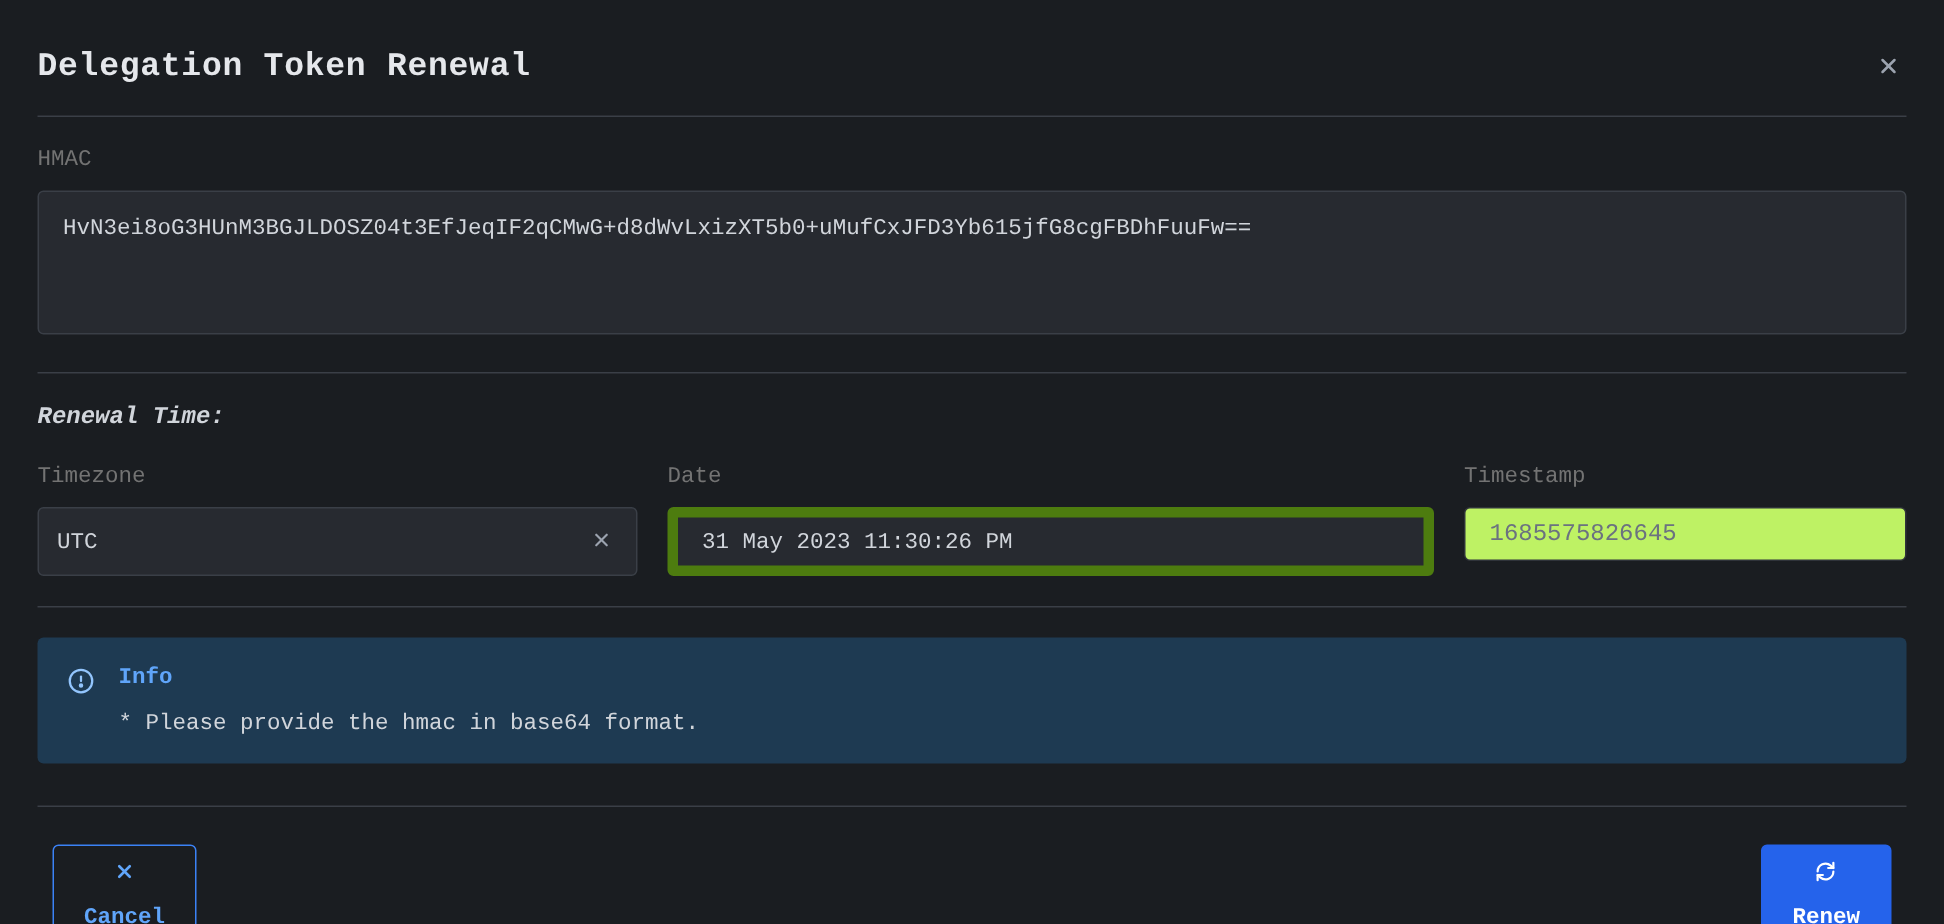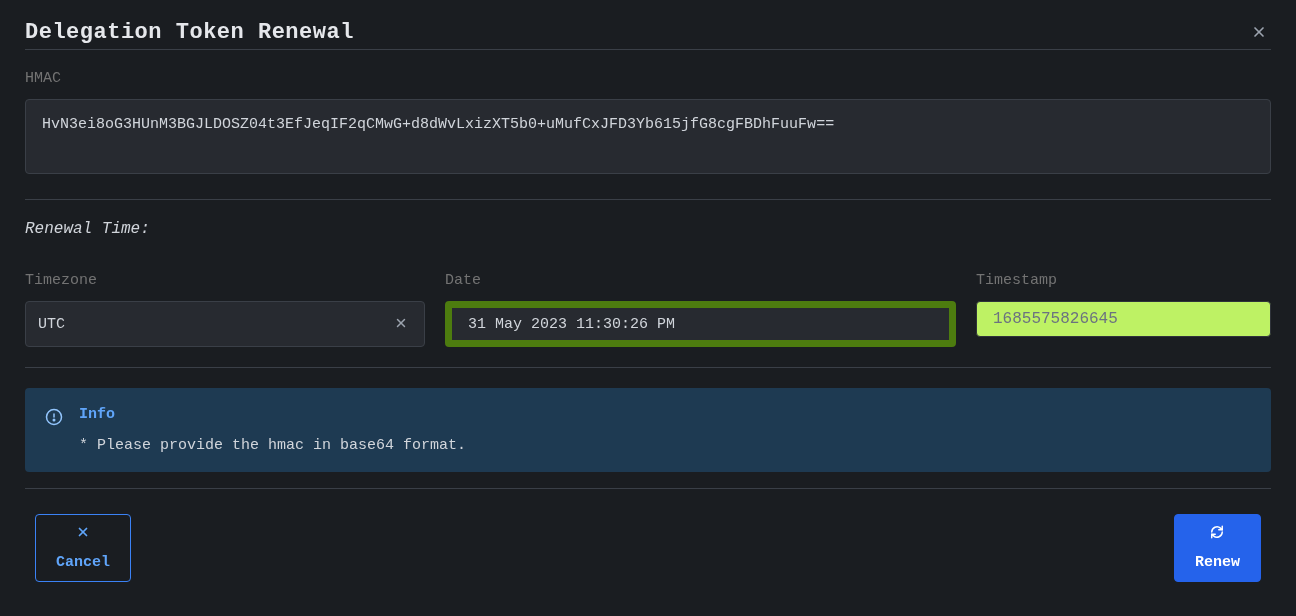--- a/index.html
+++ b/index.html
@@ -17,22 +17,23 @@
     }
     .modal {
       padding: 20px 25px;
       position: relative;
     }
     .modal-header {
       display: flex;
       justify-content: space-between;
       align-items: flex-start;
       border-bottom: 1px solid #3a3f47;
-      padding-bottom: 0;
+      padding-bottom: 16px;
       margin-bottom: 20px;
+      margin-top: 12px;
     }
     .modal-title {
       font-size: 22px;
       font-weight: bold;
       color: #e5e7eb;
       letter-spacing: 0.5px;
     }
     .close-btn {
       background: none;
       border: none;
@@ -62,35 +63,35 @@
       background-color: #272a30;
       border: 1px solid #3a3f47;
       border-radius: 4px;
       padding: 14px 16px;
       color: #d1d5db;
       font-family: 'Courier New', Courier, monospace;
       font-size: 15px;
       outline: none;
     }
     .hmac-input {
-      height: 75px;
+      height: 96px;
       resize: none;
       line-height: 1.4;
     }
     .section-divider {
       border: none;
       border-top: 1px solid #3a3f47;
       margin: 20px 0;
     }
     .section-title {
       font-style: italic;
-      font-weight: normal;
+      font-weight: bold;
       color: #d1d5db;
       font-size: 16px;
-      margin-bottom: 34px;
+      margin-bottom: 22px;
     }
     .time-row {
       display: flex;
       gap: 20px;
       margin-bottom: 5px;
       margin-top: 20px;
     }
     .time-col-tz {
       flex: 0 0 400px;
     }
@@ -156,21 +157,21 @@
       height: 46px;
       outline: none;
     }
     .info-box {
       background-color: #1e3a52;
       border-radius: 4px;
       padding: 18px 20px;
       display: flex;
       gap: 16px;
       margin-top: 20px;
-      margin-bottom: 16px;
+      margin-bottom: 28px;
     }
     .info-icon {
       flex-shrink: 0;
       color: #93c5fd;
       margin-top: 2px;
     }
     .info-icon svg {
       width: 18px;
       height: 18px;
     }

